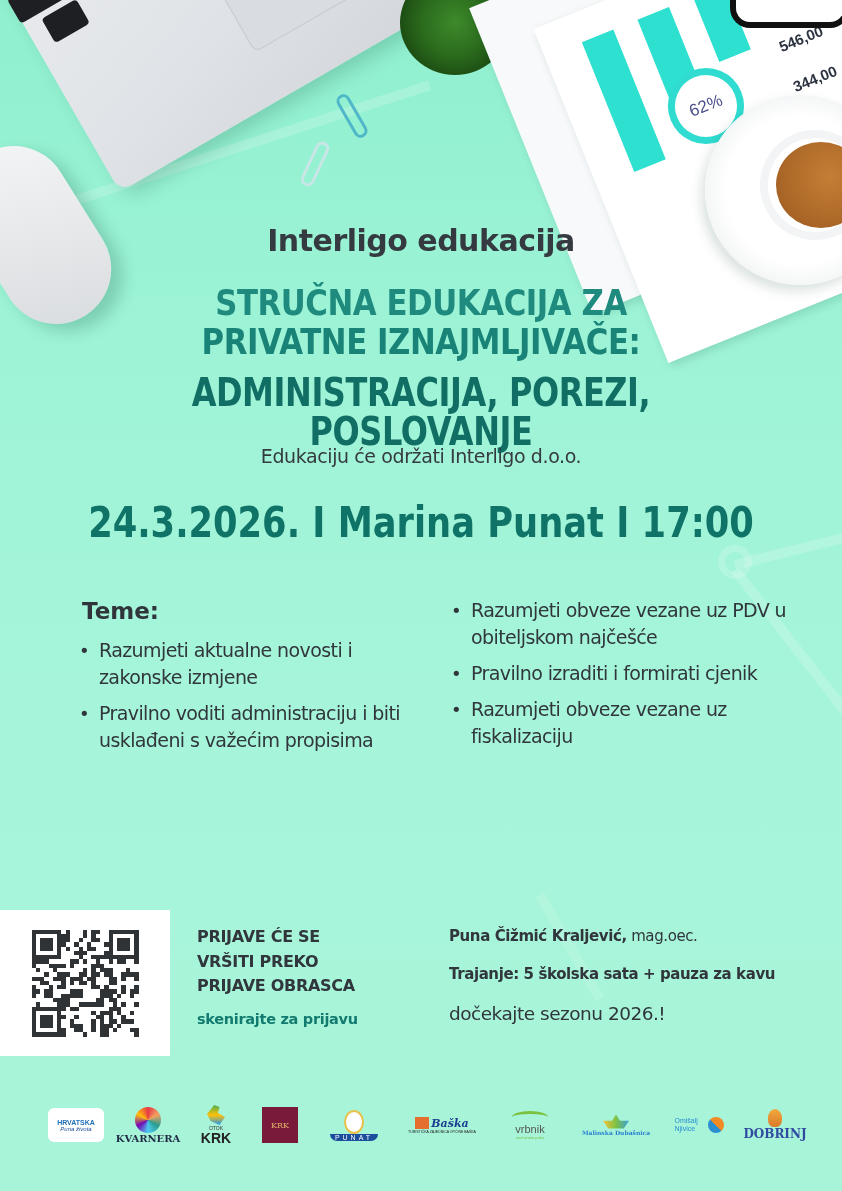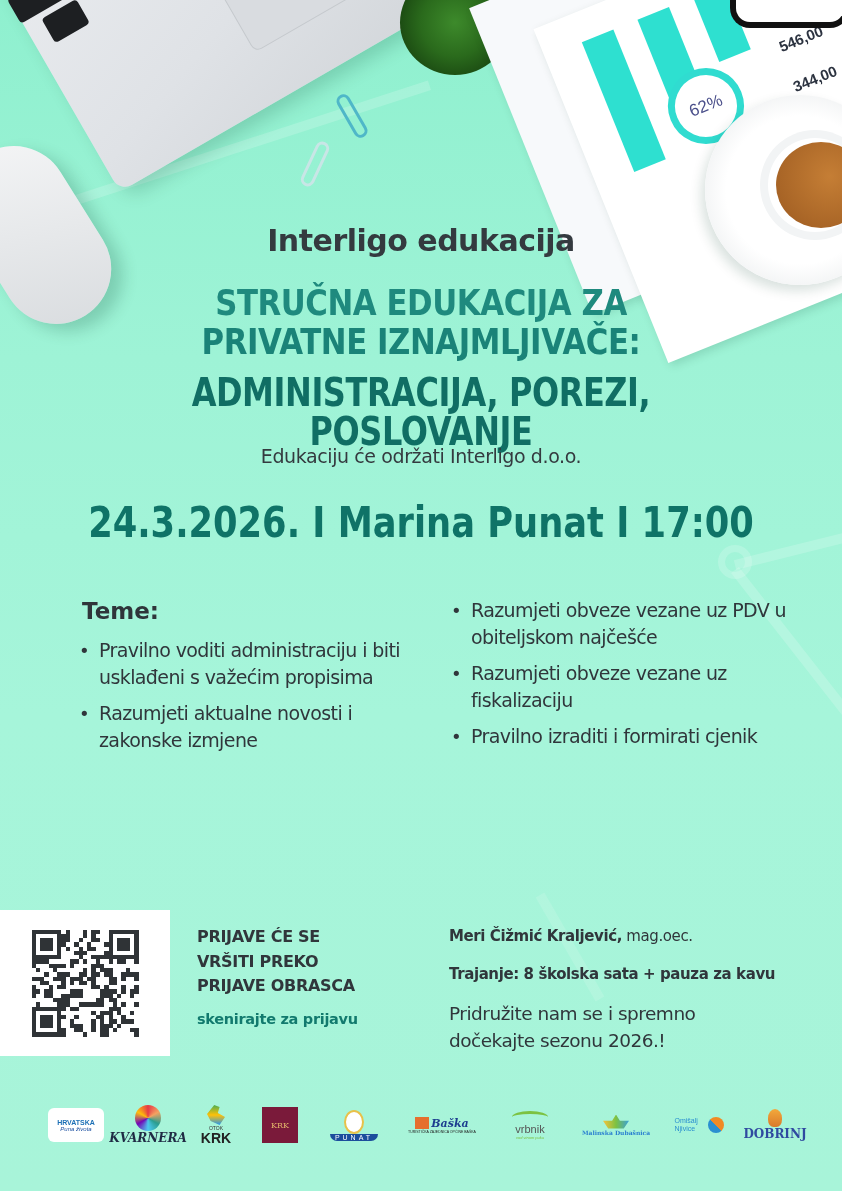--- a/index.html
+++ b/index.html
@@ -201,27 +201,27 @@
 
 <div class="abs subtitle">Interligo edukacija</div>
 <div class="abs title t1">STRUČNA EDUKACIJA ZA</div>
 <div class="abs title t2">PRIVATNE IZNAJMLJIVAČE:</div>
 <div class="abs title t3">ADMINISTRACIJA, POREZI, POSLOVANJE</div>
 <div class="abs presenter">Edukaciju će održati Interligo  d.o.o.</div>
 <div class="abs when">24.3.2026. I  Marina Punat I  17:00</div>
 
 <div class="abs topics-head">Teme:</div>
 <ul class="abs topics topics-left">
+  <li>Razumjeti aktualne novosti i zakonske izmjene</li>
   <li>Pravilno voditi administraciju i biti usklađeni s važećim propisima</li>
-  <li>Razumjeti aktualne novosti i zakonske izmjene</li>
 </ul>
 <ul class="abs topics topics-right">
   <li>Razumjeti obveze vezane uz PDV u obiteljskom najčešće</li>
+  <li>Pravilno izraditi i formirati cjenik</li>
   <li>Razumjeti obveze vezane uz fiskalizaciju</li>
-  <li>Pravilno izraditi i formirati cjenik</li>
 </ul>
 
 <div class="abs qr-box">
   <div class="qr" id="qr">
       <span style="background: rgb(47, 51, 54);"></span>
       <span style="background: rgb(47, 51, 54);"></span>
       <span style="background: rgb(47, 51, 54);"></span>
       <span style="background: rgb(47, 51, 54);"></span>
       <span style="background: rgb(47, 51, 54);"></span>
       <span style="background: rgb(47, 51, 54);"></span>
@@ -847,40 +847,39 @@
     </div>
 </div>
 <div class="abs reg">
   <div>PRIJAVE ĆE SE</div>
   <div>VRŠITI PREKO</div>
   <div>PRIJAVE OBRASCA</div>
 </div>
 <div class="abs scan">skenirajte za prijavu</div>
 
 <div class="abs lecturer">
-  <b>Meri Čižmić Kraljević,</b><span> mag.oec.</span>
+  <b>Puna Čižmić Kraljević,</b><span> mag.oec.</span>
 </div>
-<div class="abs duration">Trajanje: 8 školska sata  + pauza za kavu</div>
+<div class="abs duration">Trajanje: 5 školska sata  + pauza za kavu</div>
 <div class="abs cta">
-  <div>Pridružite  nam se i spremno</div>
   <div>dočekajte sezonu 2026.!</div>
 </div>
 
 <div class="abs logos">
 
   <div class="logo" style="left:48px;width:56px;">
     <div style="background:#fff;border-radius:6px;width:56px;height:34px;display:flex;flex-direction:column;align-items:center;justify-content:center;">
       <span style="font-size:7px;font-weight:bold;color:#1b6fb5;letter-spacing:0;">HRVATSKA</span>
       <span style="font-size:6px;color:#1b4fa0;font-style:italic;">Puna života</span>
     </div>
   </div>
 
   <div class="logo" style="left:124px;width:48px;">
     <div style="width:26px;height:26px;border-radius:50%;background:conic-gradient(#e63946,#f4a261,#2a9d8f,#4cc9f0,#7209b7,#ffbe0b,#e63946);"></div>
-    <span class="lg-txt" style="font-size:12px;color:#1f2a44;font-style:italic;">KVARNERA</span>
+    <span class="lg-txt" style="font-size:10px;color:#1f2a44;">KVARNERA</span>
   </div>
 
   <div class="logo" style="left:196px;width:40px;">
     <div style="width:18px;height:20px;background:linear-gradient(180deg,#4caf50,#ffc107,#2196f3);clip-path:polygon(40% 0,70% 10%,60% 40%,100% 60%,70% 100%,20% 80%,0 45%);"></div>
     <span style="font-size:5px;color:#333;">OTOK</span>
     <span style="font-size:14px;font-weight:bold;color:#222;line-height:1;">KRK</span>
   </div>
 
   <div class="logo" style="left:262px;width:36px;">
     <div style="width:36px;height:36px;background:#7a1a3a;display:flex;align-items:center;justify-content:center;">

